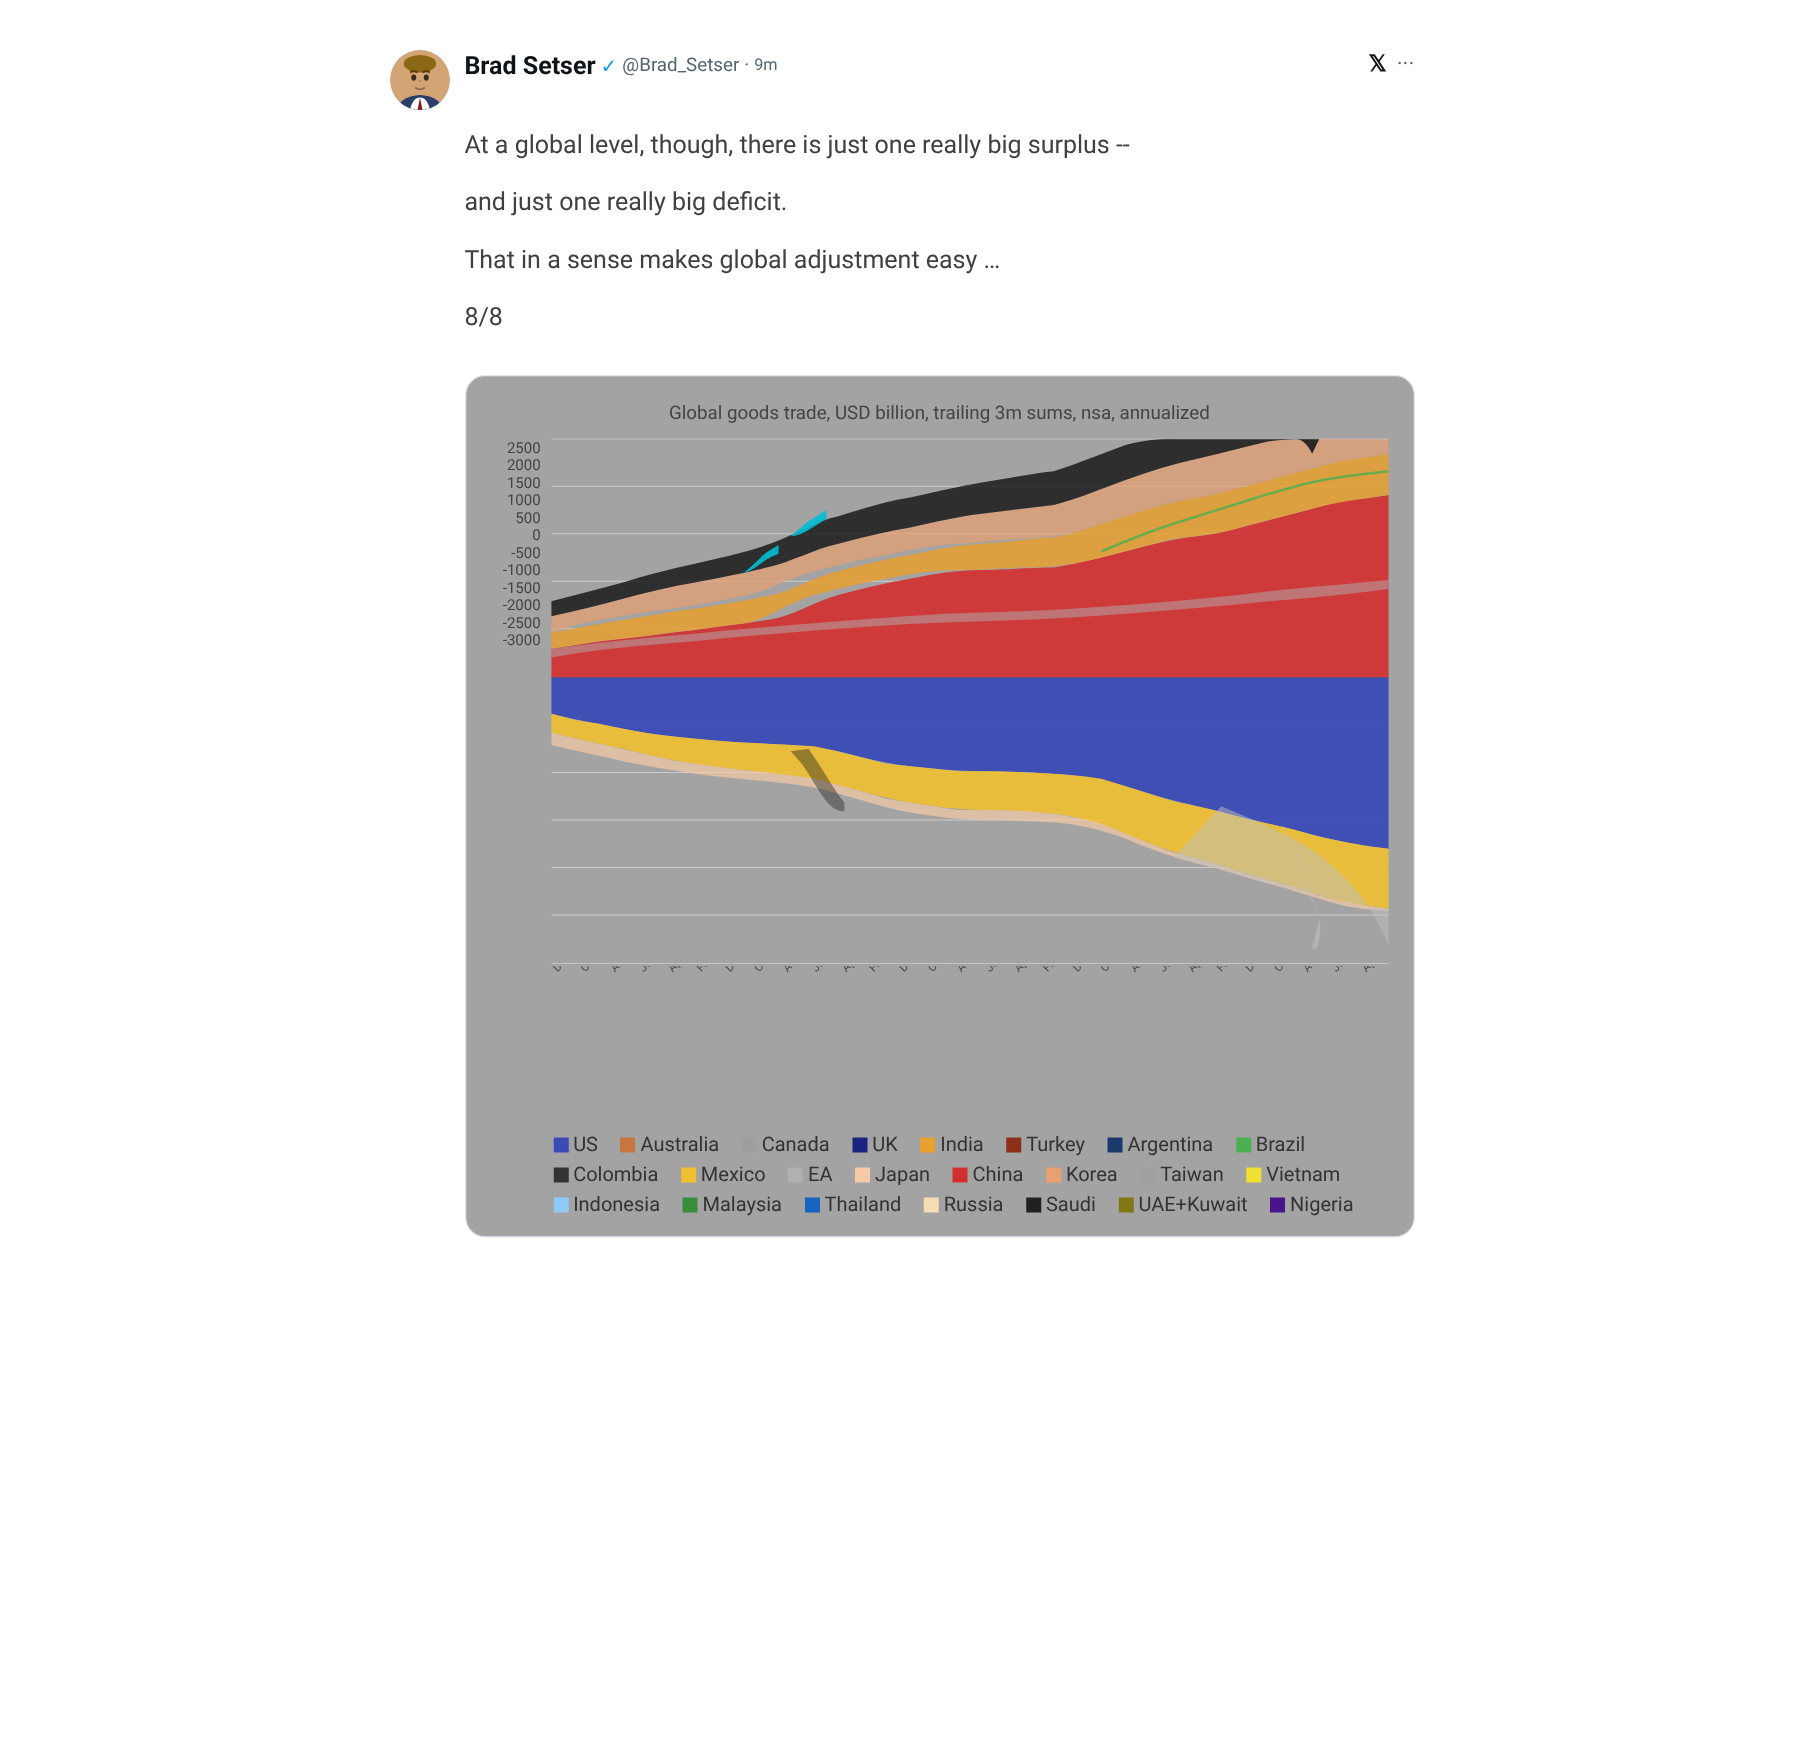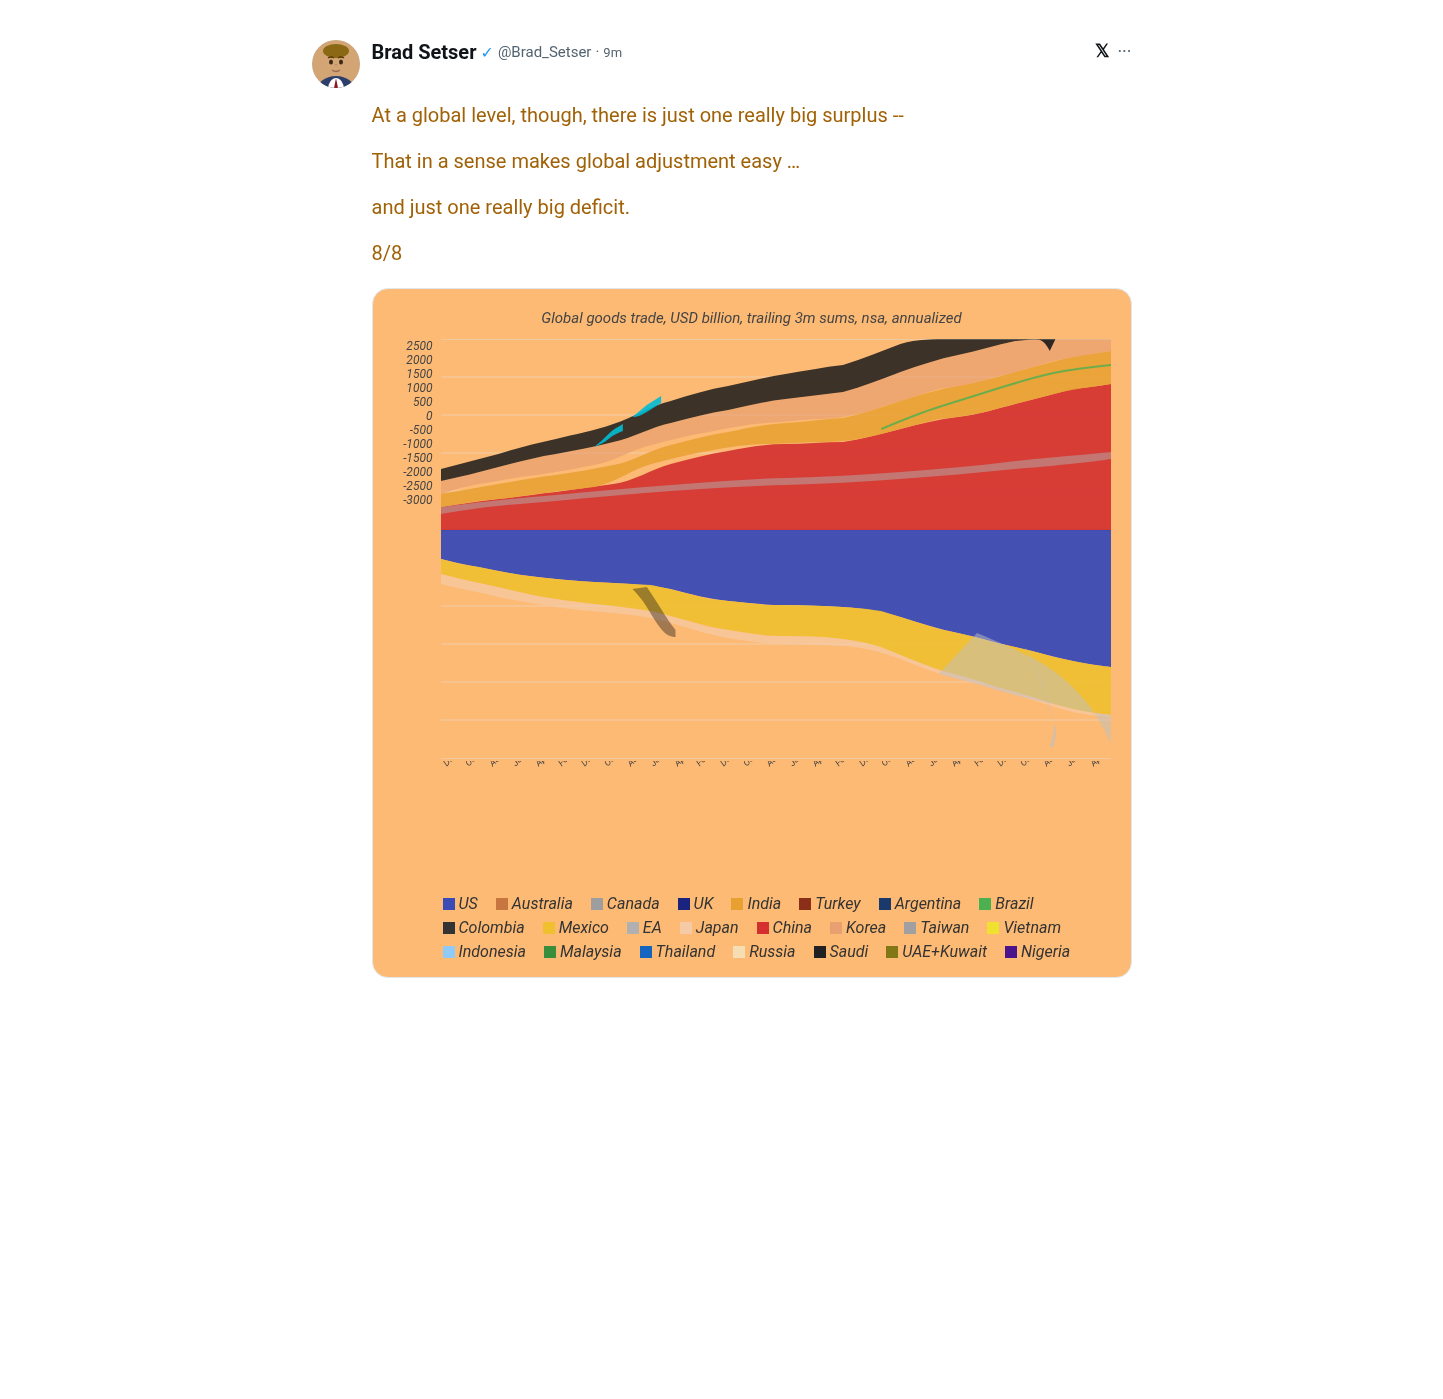--- a/index.html
+++ b/index.html
@@ -73,38 +73,37 @@
       font-family: serif;
     }
     .more-icon {
       color: #536471;
       font-size: 18px;
       cursor: pointer;
     }
     .tweet-text {
       font-size: 20px;
       line-height: 1.5;
-      color: #a16207;
+      color: #404040;
       margin-bottom: 16px;
       padding-left: 60px;
     }
     .tweet-text p {
       margin-bottom: 16px;
     }
     .tweet-text p:last-child {
       margin-bottom: 0;
     }
     .chart-container {
       margin-left: 60px;
       border: 1px solid #e1e8ed;
       border-radius: 16px;
       padding: 20px 20px 16px 20px;
-      background: #fdba74;
-      margin-top: 20px;
-      font-style: italic;
+      background: #a3a3a3;
+      margin-top: 32px;
     }
     .chart-title {
       text-align: center;
       font-size: 15px;
       color: #444;
       margin-bottom: 12px;
       font-weight: 400;
     }
     .y-axis {
       display: flex;
@@ -178,22 +177,22 @@
       </div>
     </div>
     <div class="tweet-actions-top">
       <span class="x-logo">𝕏</span>
       <span class="more-icon">···</span>
     </div>
   </div>
 
   <div class="tweet-text">
     <p>At a global level, though, there is just one really big surplus --</p>
+    <p>and just one really big deficit.</p>
     <p>That in a sense makes global adjustment easy …</p>
-    <p>and just one really big deficit.</p>
     <p>8/8</p>
   </div>
 
   <div class="chart-container">
     <div class="chart-title">Global goods trade, USD billion, trailing 3m sums, nsa, annualized</div>
 
     <div style="display:flex; align-items:stretch;">
 
       <div class="y-axis">
         <span>2500</span>

